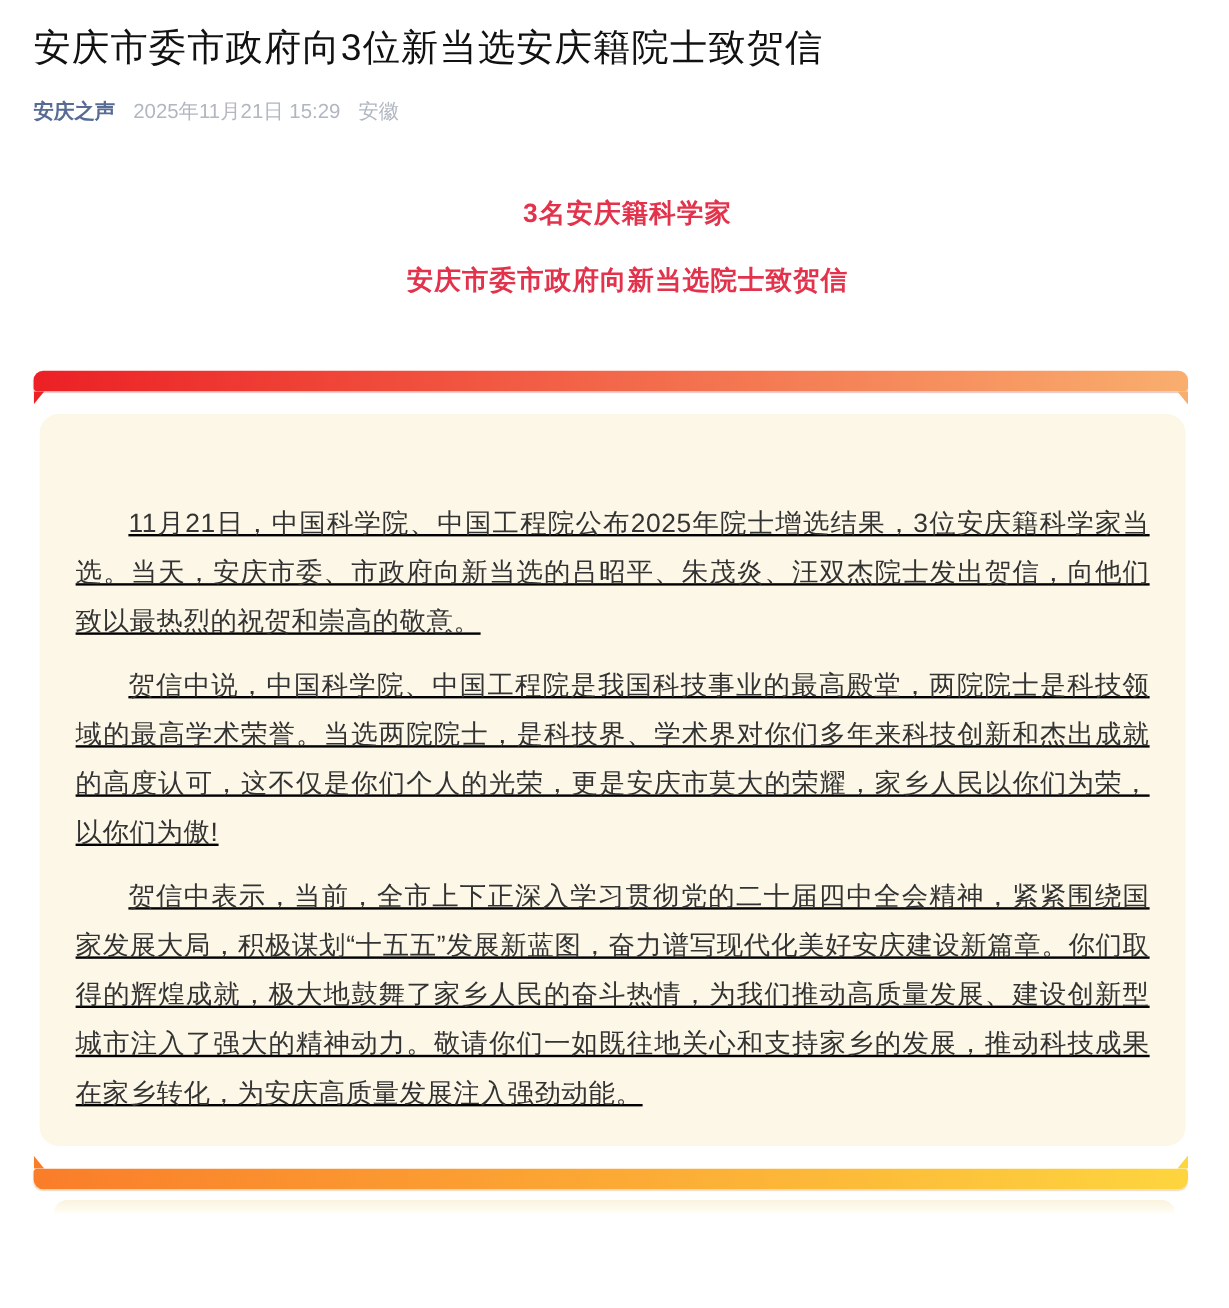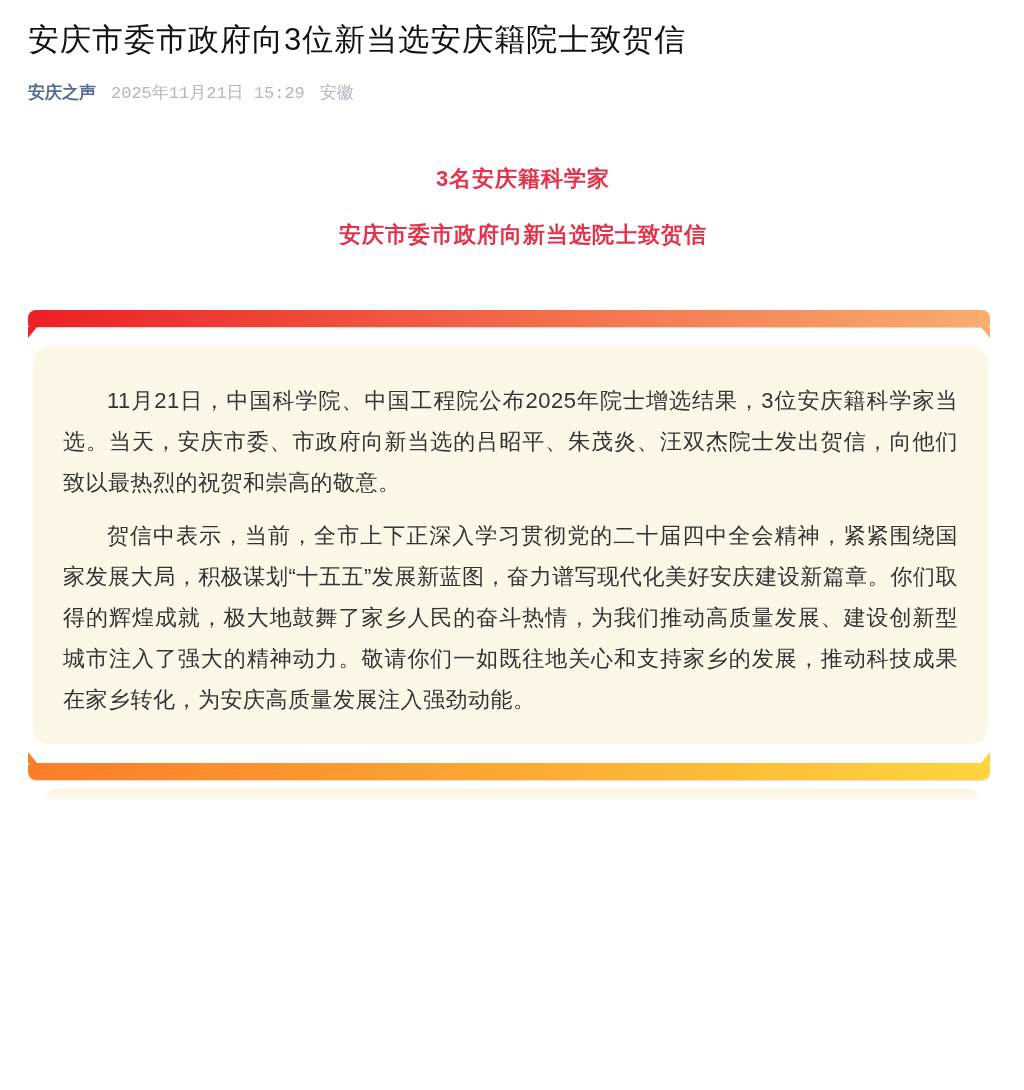--- a/index.html
+++ b/index.html
@@ -32,21 +32,20 @@
   }
   .account {
     color: var(--account_link, #576b95);
     text-decoration: none;
     font-weight: 700;
     cursor: pointer;
   }
   .meta {
     color: var(--meta_gray, #b1b6c0);
     margin-left: 15px;
-    font-family: Liberation Mono, monospace;
   }
 
   
   .headlines {
     margin-top: 46px;
     text-align: center;
     padding-left: 22px;
   }
   .headline-line {
     font-size: 22px;
@@ -113,21 +112,22 @@
     height: 11px;
     background: var(--ribbon_bottom_end, #fdd53f);
     clip-path: polygon(100% 0, 100% 100%, 0 100%);
   }
 
   
   .card {
     margin: 19px 36px 0 33px;
     background: var(--card_bg, #fcf7e6);
     border-radius: 16px;
-    padding: 34px 30px 24px 30px;
+    padding: 70px 30px 24px 30px;
+    text-decoration: underline;
   }
   .card p {
     font-size: 22px;
     line-height: 41px;
     color: var(--body_text, #333333);
     text-indent: 2em;
     text-align: justify;
     letter-spacing: 0.5px;
     margin-bottom: 12px;
   }
@@ -154,18 +154,19 @@
 
 <div class="headlines">
   <div class="headline-line">3名安庆籍科学家</div>
   <div class="headline-line">安庆市委市政府向新当选院士致贺信</div>
 </div>
 
 <div class="ribbon ribbon-top"></div>
 
 <div class="card">
   <p>11月21日，中国科学院、中国工程院公布2025年院士增选结果，3位安庆籍科学家当选。当天，安庆市委、市政府向新当选的吕昭平、朱茂炎、汪双杰院士发出贺信，向他们致以最热烈的祝贺和崇高的敬意。</p>
+  <p>贺信中说，中国科学院、中国工程院是我国科技事业的最高殿堂，两院院士是科技领域的最高学术荣誉。当选两院院士，是科技界、学术界对你们多年来科技创新和杰出成就的高度认可，这不仅是你们个人的光荣，更是安庆市莫大的荣耀，家乡人民以你们为荣，以你们为傲!</p>
   <p>贺信中表示，当前，全市上下正深入学习贯彻党的二十届四中全会精神，紧紧围绕国家发展大局，积极谋划“十五五”发展新蓝图，奋力谱写现代化美好安庆建设新篇章。你们取得的辉煌成就，极大地鼓舞了家乡人民的奋斗热情，为我们推动高质量发展、建设创新型城市注入了强大的精神动力。敬请你们一如既往地关心和支持家乡的发展，推动科技成果在家乡转化，为安庆高质量发展注入强劲动能。</p>
 </div>
 
 <div class="ribbon ribbon-bottom"></div>
 
 <div class="next-card-strip"></div>
 
 </body></html>

